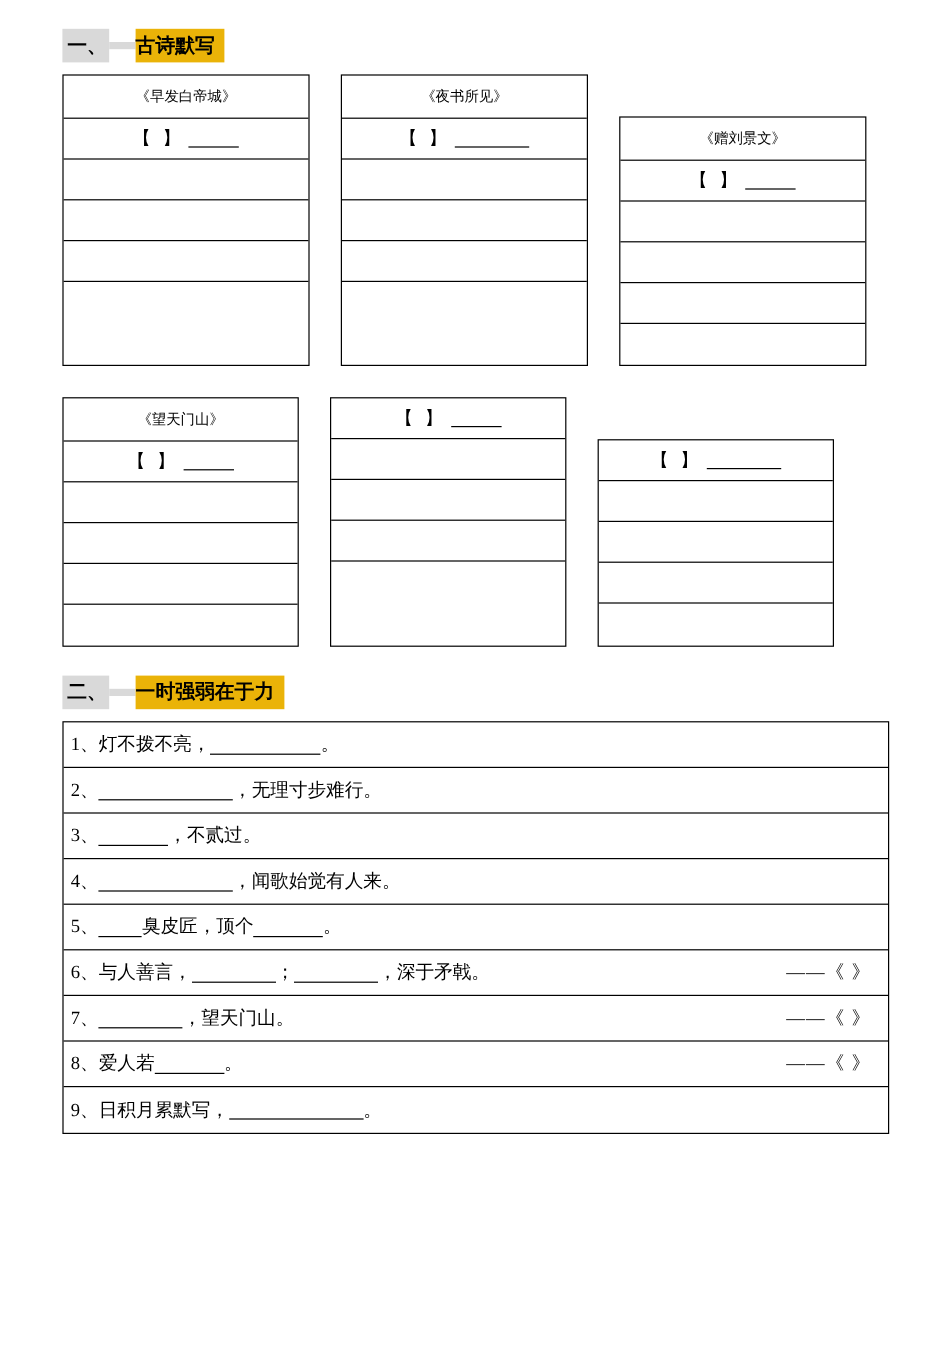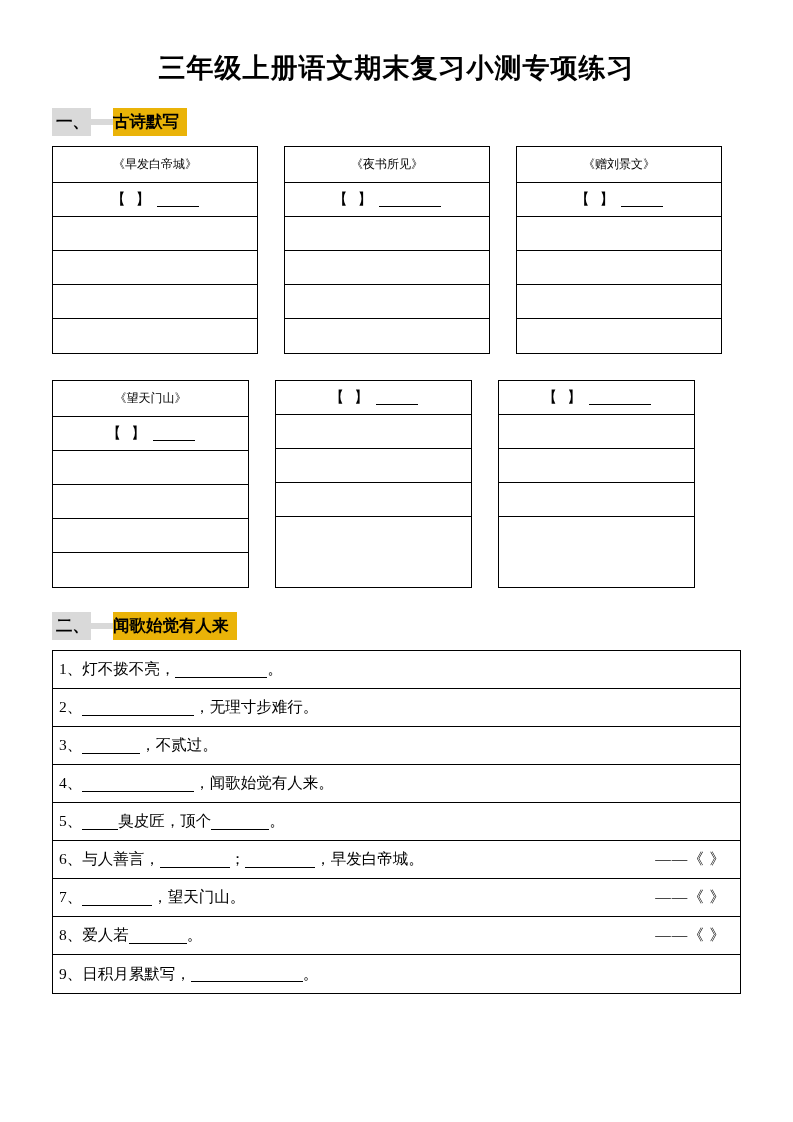--- a/index.html
+++ b/index.html
@@ -61,21 +61,21 @@
     display: flex;
     margin-top: 6px;
   }
   .poem-col {
     width: 206px;
     border: 1px solid #000;
     border-collapse: collapse;
     box-sizing: border-box;
     margin-right: 26px;
   }
-  .poem-col:last-child { margin-right: 0; }
+  .poem-col:last-child { margin-right: 0; margin-top: 35px; }
   .poem-grid.g2 .poem-col { width: 197px; }
   .poem-cell {
     height: 34px;
     border-bottom: 1px solid #000;
     box-sizing: border-box;
     display: flex;
     align-items: center;
     justify-content: center;
     font-size: 15px;
   }
@@ -121,21 +121,20 @@
   u.b2 { text-decoration: none; border-bottom: 1px solid #000; display:inline-block; width: 92px; height: 15px; }
   u.b4 { text-decoration: none; border-bottom: 1px solid #000; display:inline-block; width: 112px; height: 15px; }
   u.b5 { text-decoration: none; border-bottom: 1px solid #000; display:inline-block; width: 36px; height: 15px; }
   u.b6 { text-decoration: none; border-bottom: 1px solid #000; display:inline-block; width: 58px; height: 15px; }
 </style>
 </head>
 <body>
 
 <div class="page">
 
-  <h1 class="doc-title">三年级上册语文期末复习小测专项练习</h1>
 
   <div class="section-head">
     <span class="num">一、</span>
     <span class="gap"></span>
     <span class="label">古诗默写</span>
   </div>
 
   <div class="poem-grid g1">
     <div class="poem-col">
       <div class="poem-cell poem-title">《早发白帝城》</div>
@@ -202,21 +201,21 @@
       <div class="poem-cell"></div>
       <div class="poem-cell"></div>
       <div class="poem-cell"></div>
       <div class="poem-cell"></div>
     </div>
   </div>
 
   <div class="section-head">
     <span class="num">二、</span>
     <span class="gap"></span>
-    <span class="label">闻歌始觉有人来</span>
+    <span class="label">一时强弱在于力</span>
   </div>
 
   <div class="sent-table">
 
     <div class="sent-row">
       <span>1、</span>
         <span>灯不拨不亮，</span>
         <u class="b2"></u>
         <span>。</span>
     </div>
@@ -246,21 +245,21 @@
         <u class="b6"></u>
         <span>。</span>
     </div>
 
     <div class="sent-row">
       <span>6、</span>
         <span>与人善言，</span>
         <u class="b1"></u>
         <span>；</span>
         <u class="b1"></u>
-        <span>，早发白帝城。</span>
+        <span>，深于矛戟。</span>
       <span class="sent-src">——《      》</span>
     </div>
 
     <div class="sent-row">
       <span>7、</span>
         <u class="b1"></u>
         <span>，望天门山。</span>
       <span class="sent-src">——《      》</span>
     </div>
 

